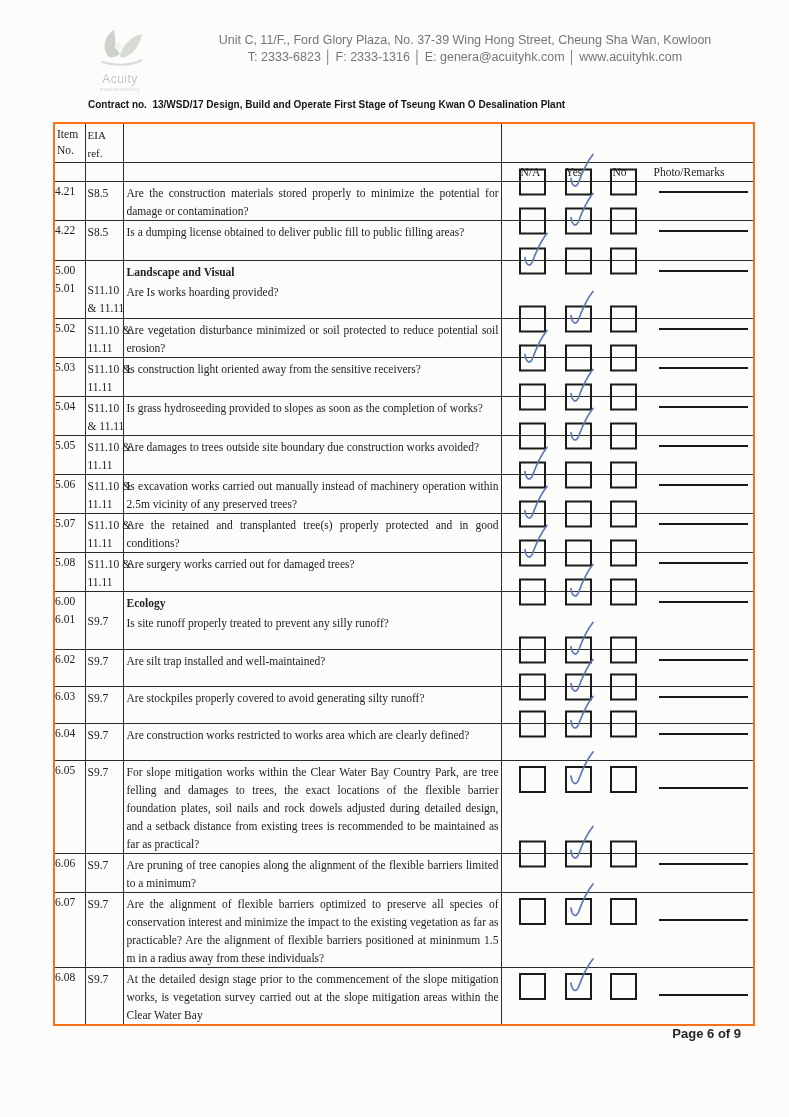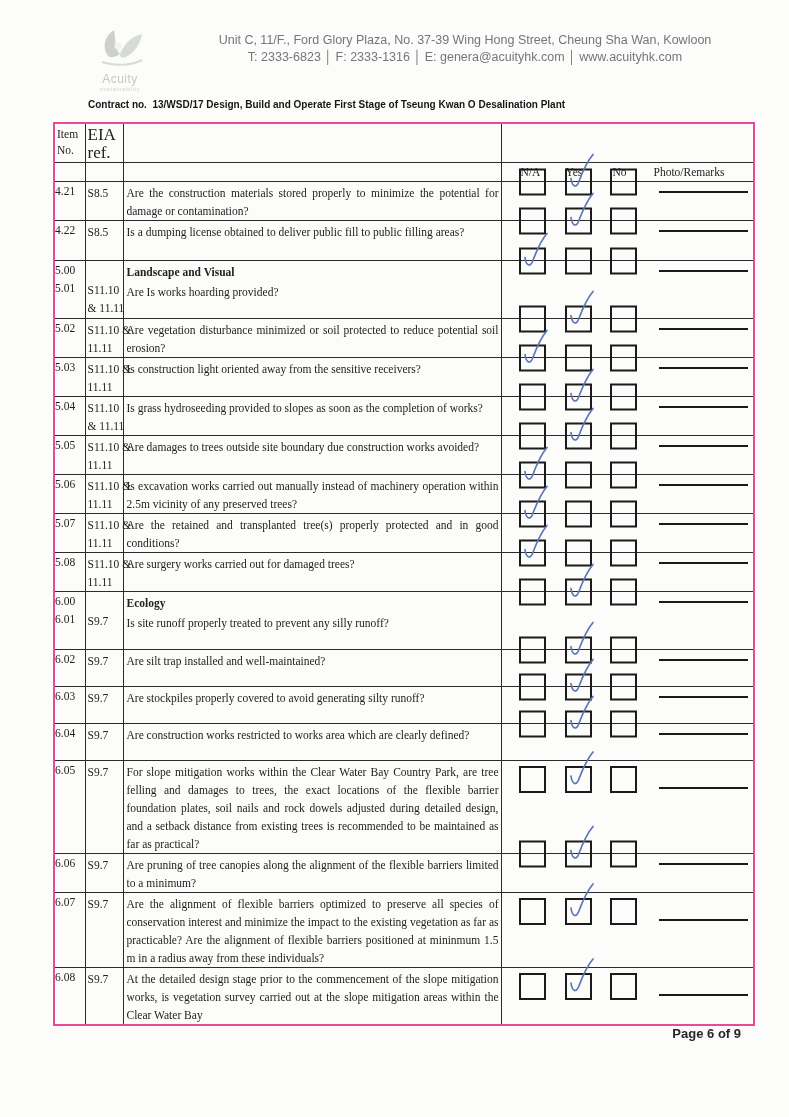--- a/index.html
+++ b/index.html
@@ -20,35 +20,35 @@
   .doc-title{
     position:absolute;left:88px;top:99px;
     font-family:"Liberation Sans",sans-serif;font-weight:bold;font-size:10px;color:#161616;
     white-space:pre;
     text-align:center;
   }
   
   table.chk{
     position:absolute;left:53px;top:122px;width:700px;
     border-collapse:collapse;table-layout:fixed;
-    border:2px solid #ec4899;
+    border:2px solid #f97316;
   }
   table.chk td{border:1.5px solid #2b2b2b;vertical-align:top;padding:0;overflow:visible;}
   td.c-item{padding:2px 1px 0 2px;font-size:11.5px;line-height:18px;}
   td.c-ref{font-size:11.5px;line-height:18px;}
   .ref-text{white-space:pre-line;padding:2px 0 0 2px;width:60px;}
   tr.sec .ref-text{padding-top:20px;}
   td.c-q{font-size:11.5px;line-height:18px;}
   .q-text{padding:2px 2px 0 3px;text-align:justify;}
   .q-sec{padding:2px 2px 0 3px;font-weight:bold;}
   .b{font-weight:normal;}
   
   tr.hdr{height:37px;} tr.gap{height:19px;}
   .hdr-item{white-space:pre-line;padding:2px 0 0 2px;font-size:11.5px;line-height:16px;}
-  .hdr-ref{padding:2px 0 0 2px;font-size:17px;}
+  .hdr-ref{padding:2px 0 0 2px;font-size:11px;}
   
   .h35{height:35px;}.h37{height:37px;}.h38{height:38px;}.h39{height:39px;}
   .h40{height:40px;}.h58{height:58px;}.h70{height:70px;}.h74{height:74px;}
   
   td.c-checks{position:relative;}
   .checks{position:relative;width:100%;height:100%;}
   .cb{
     position:absolute;top:50%;transform:translateY(-50%);
     width:23px;height:23px;border:2.5px solid #1b1b1b;background:transparent;
   }

